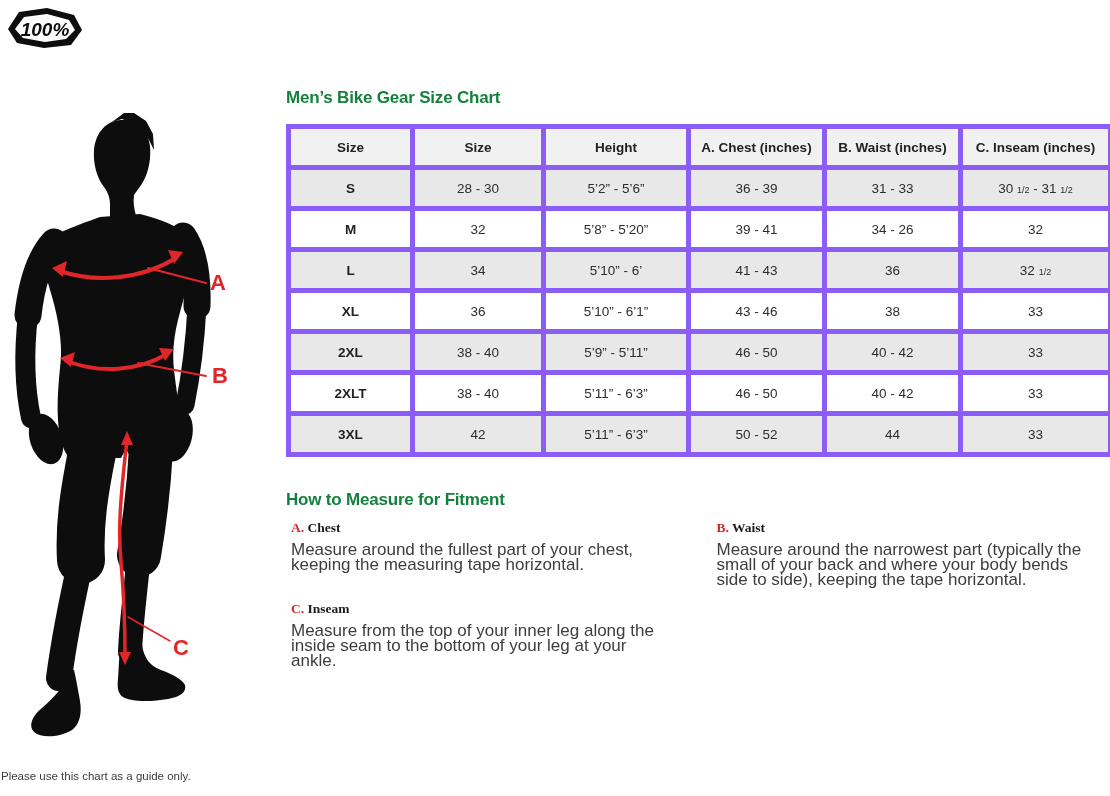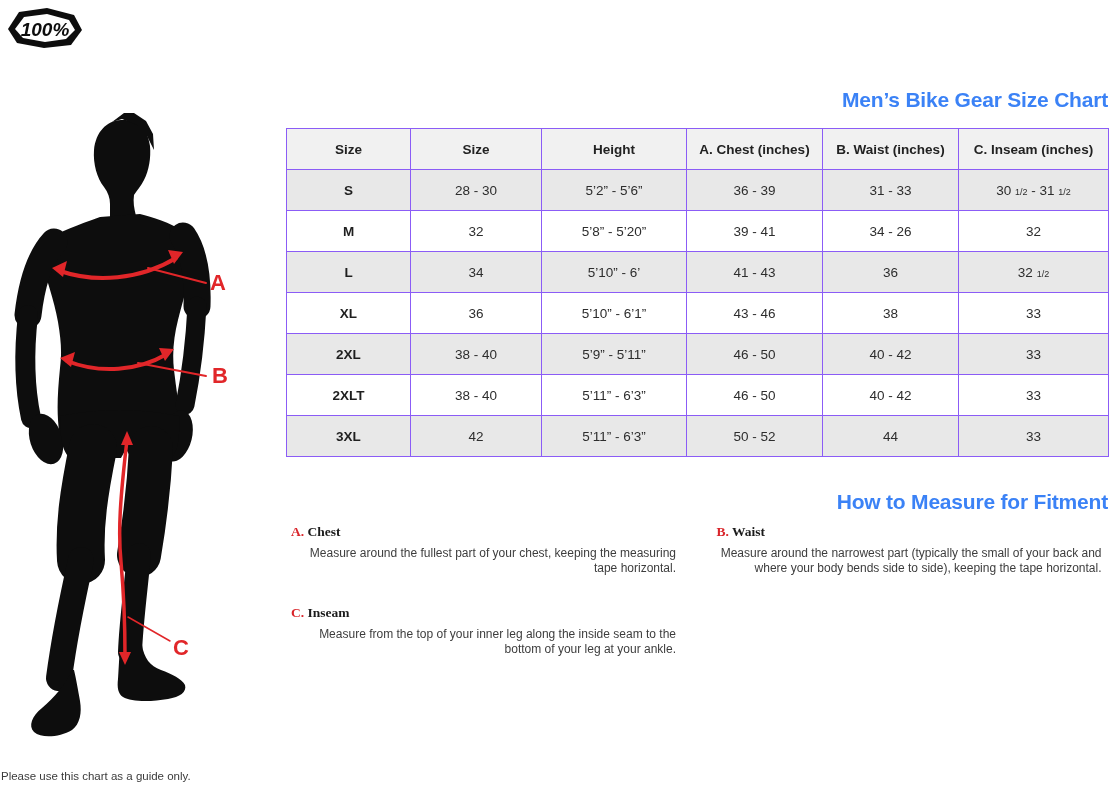--- a/index.html
+++ b/index.html
@@ -16,35 +16,34 @@
   
   .logo { position: absolute; left: 8px; top: 8px; width: 74px; height: 40px; }
 
   
   .figure { position: absolute; left: 0; top: 100px; width: 280px; height: 680px; }
 
   
   .content { position: absolute; left: 286px; top: 88px; width: 822px; }
 
   .section-title {
-    font-size: 21px;
+    font-size: 17px;
     font-weight: bold;
-    color: #3b82f6;
+    color: #15803d;
     letter-spacing: -0.2px;
     margin: 0 0 16px 0;
-    text-align: right;
   }
 
   table.size-chart {
     border-collapse: collapse;
     table-layout: fixed;
     width: 822px;
   }
   table.size-chart th, table.size-chart td {
-    border: 1px solid #8b5cf6;
+    border: 5px solid #8b5cf6;
     height: 41px;
     text-align: center;
     vertical-align: middle;
     font-size: 13.5px;
     color: #2d2d2d;
     padding: 0 4px;
   }
   table.size-chart th {
     background: #f1f1f1;
     font-weight: bold;
@@ -67,25 +66,24 @@
   .measure-item h3 {
     margin: 0 0 6px 0;
     font-size: 13.5px;
     font-weight: bold;
     color: #1b1b1b;
     font-family: Liberation Serif, serif;
   }
   .measure-item h3 .letter { color: #d9252b; }
   .measure-item p {
     margin: 0;
-    font-size: 12px;
+    font-size: 17px;
     line-height: 15px;
     color: #3d3d3d;
     max-width: 385px;
-    text-align: right;
   }
 
   
   .footer {
     position: absolute;
     left: 1px;
     top: 769px;
     font-size: 11.5px;
     line-height: 14px;
     color: #3b3b3b;

